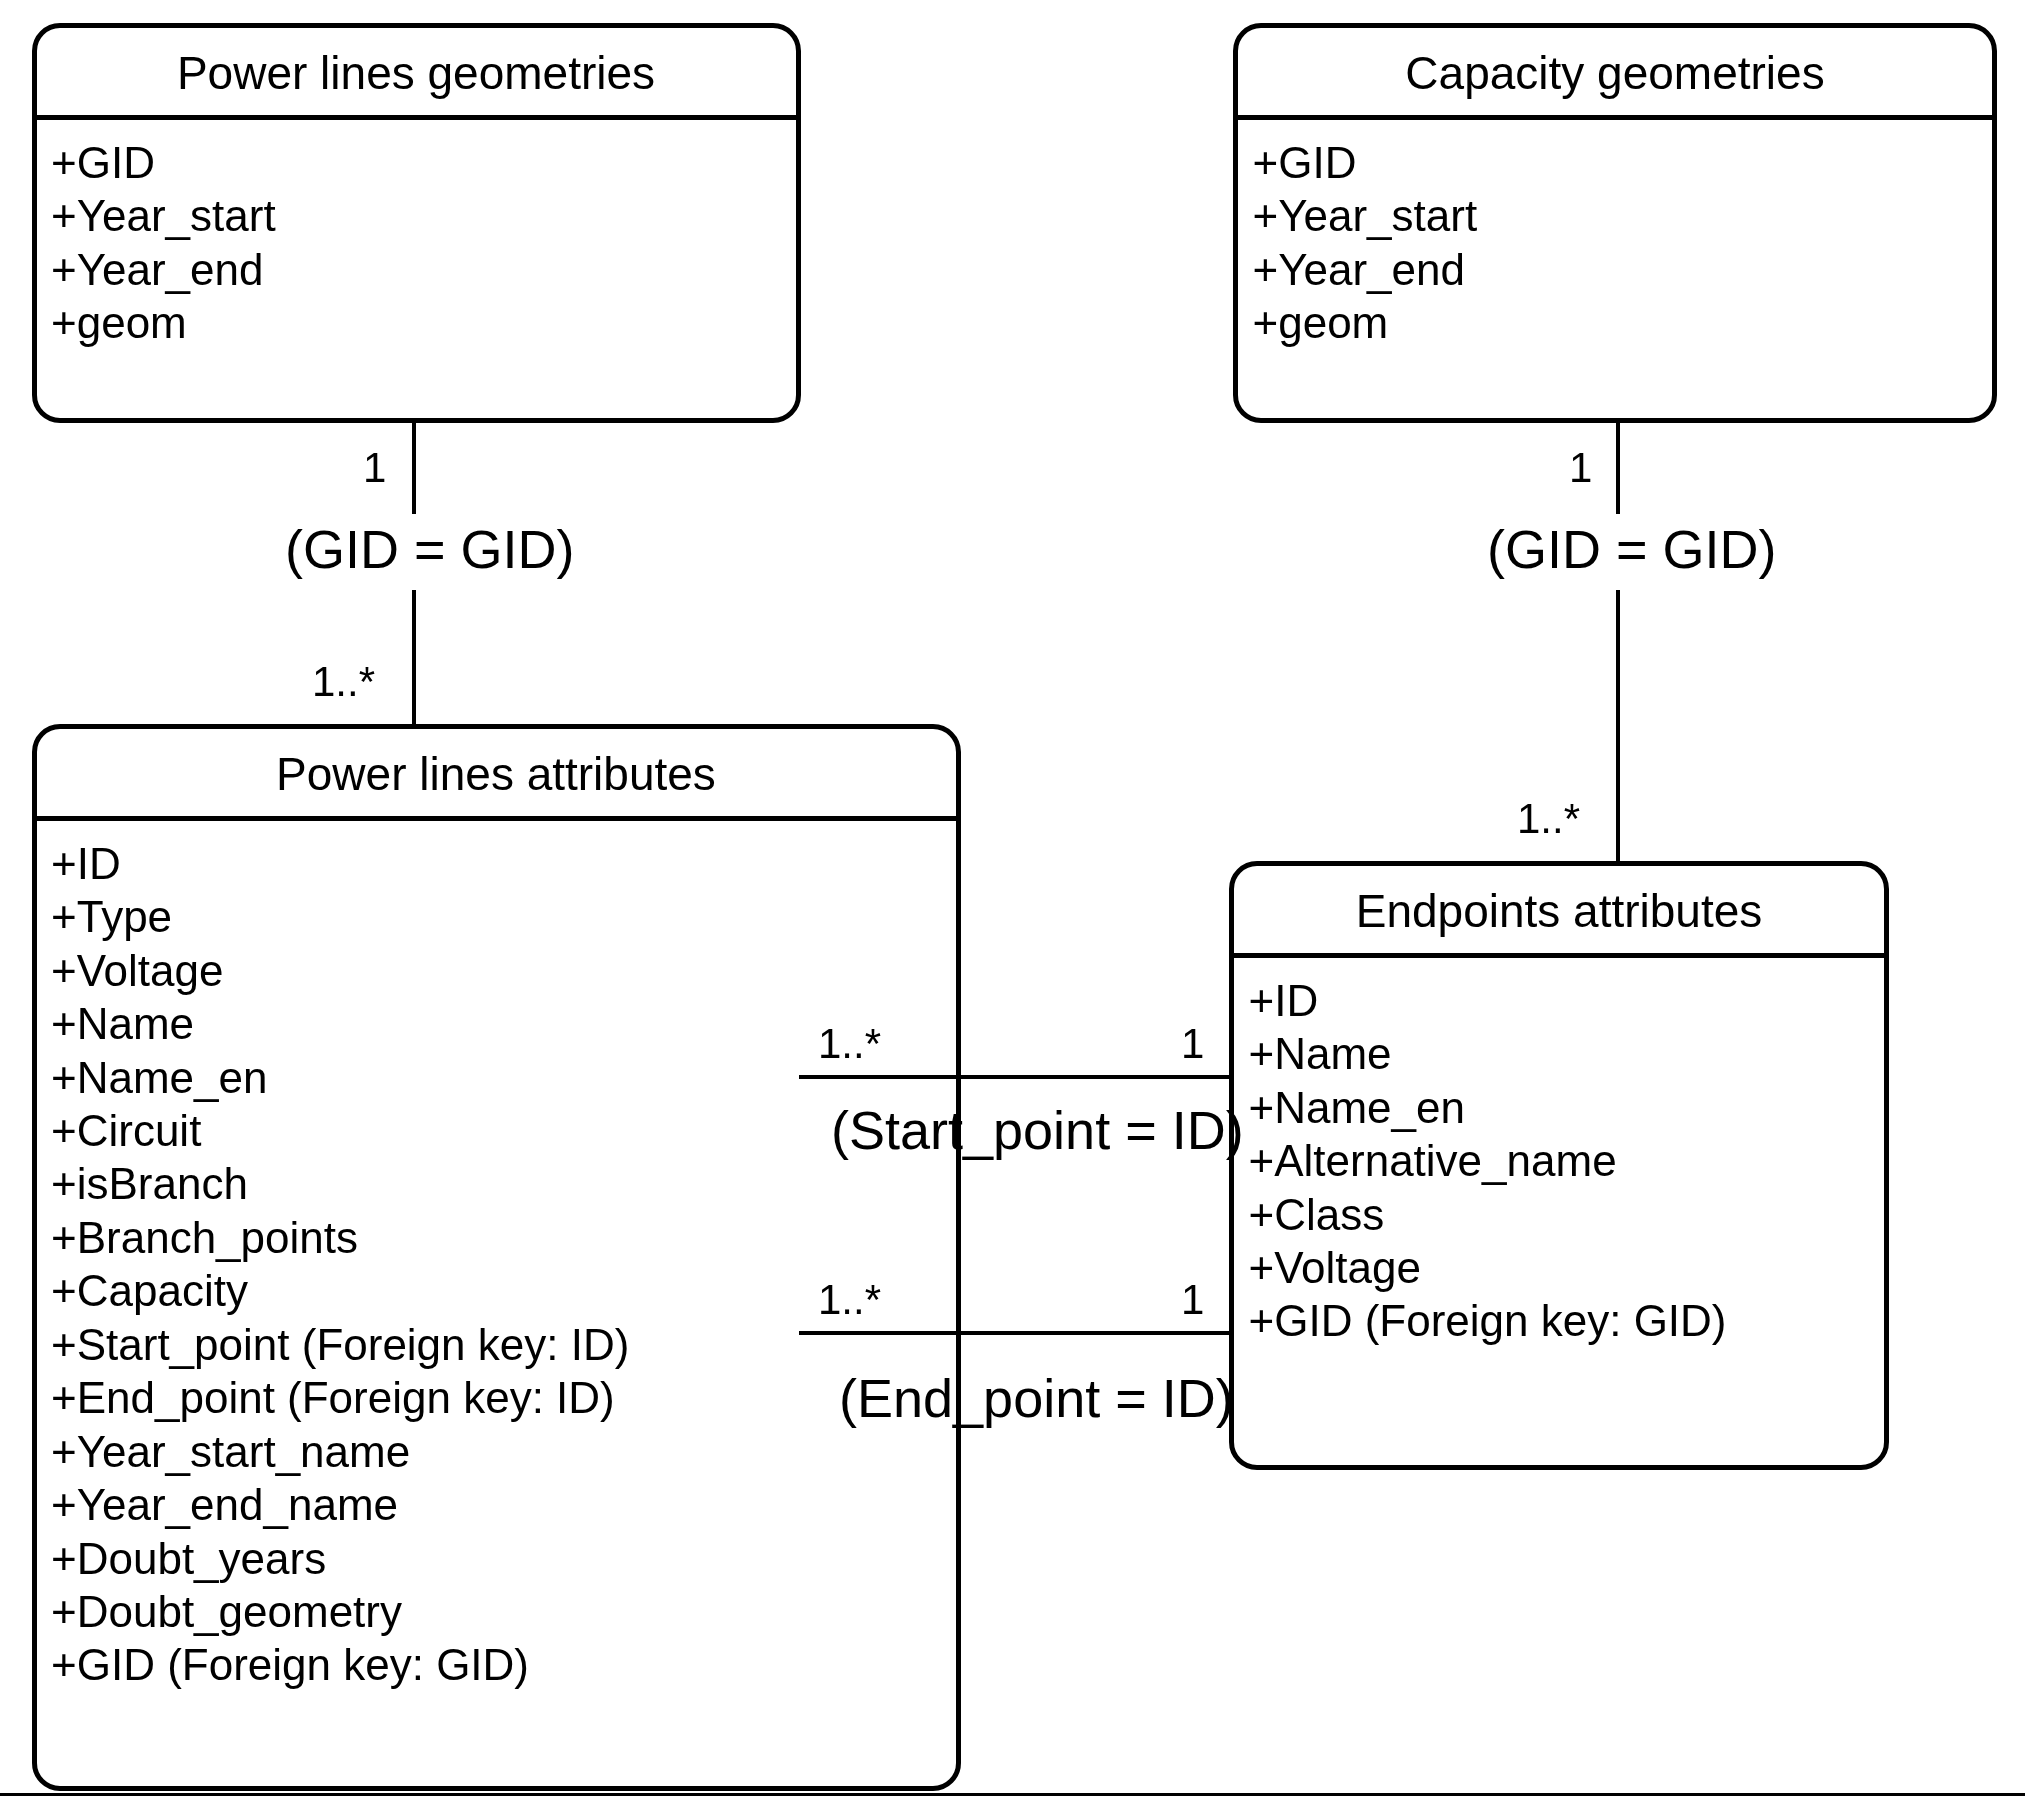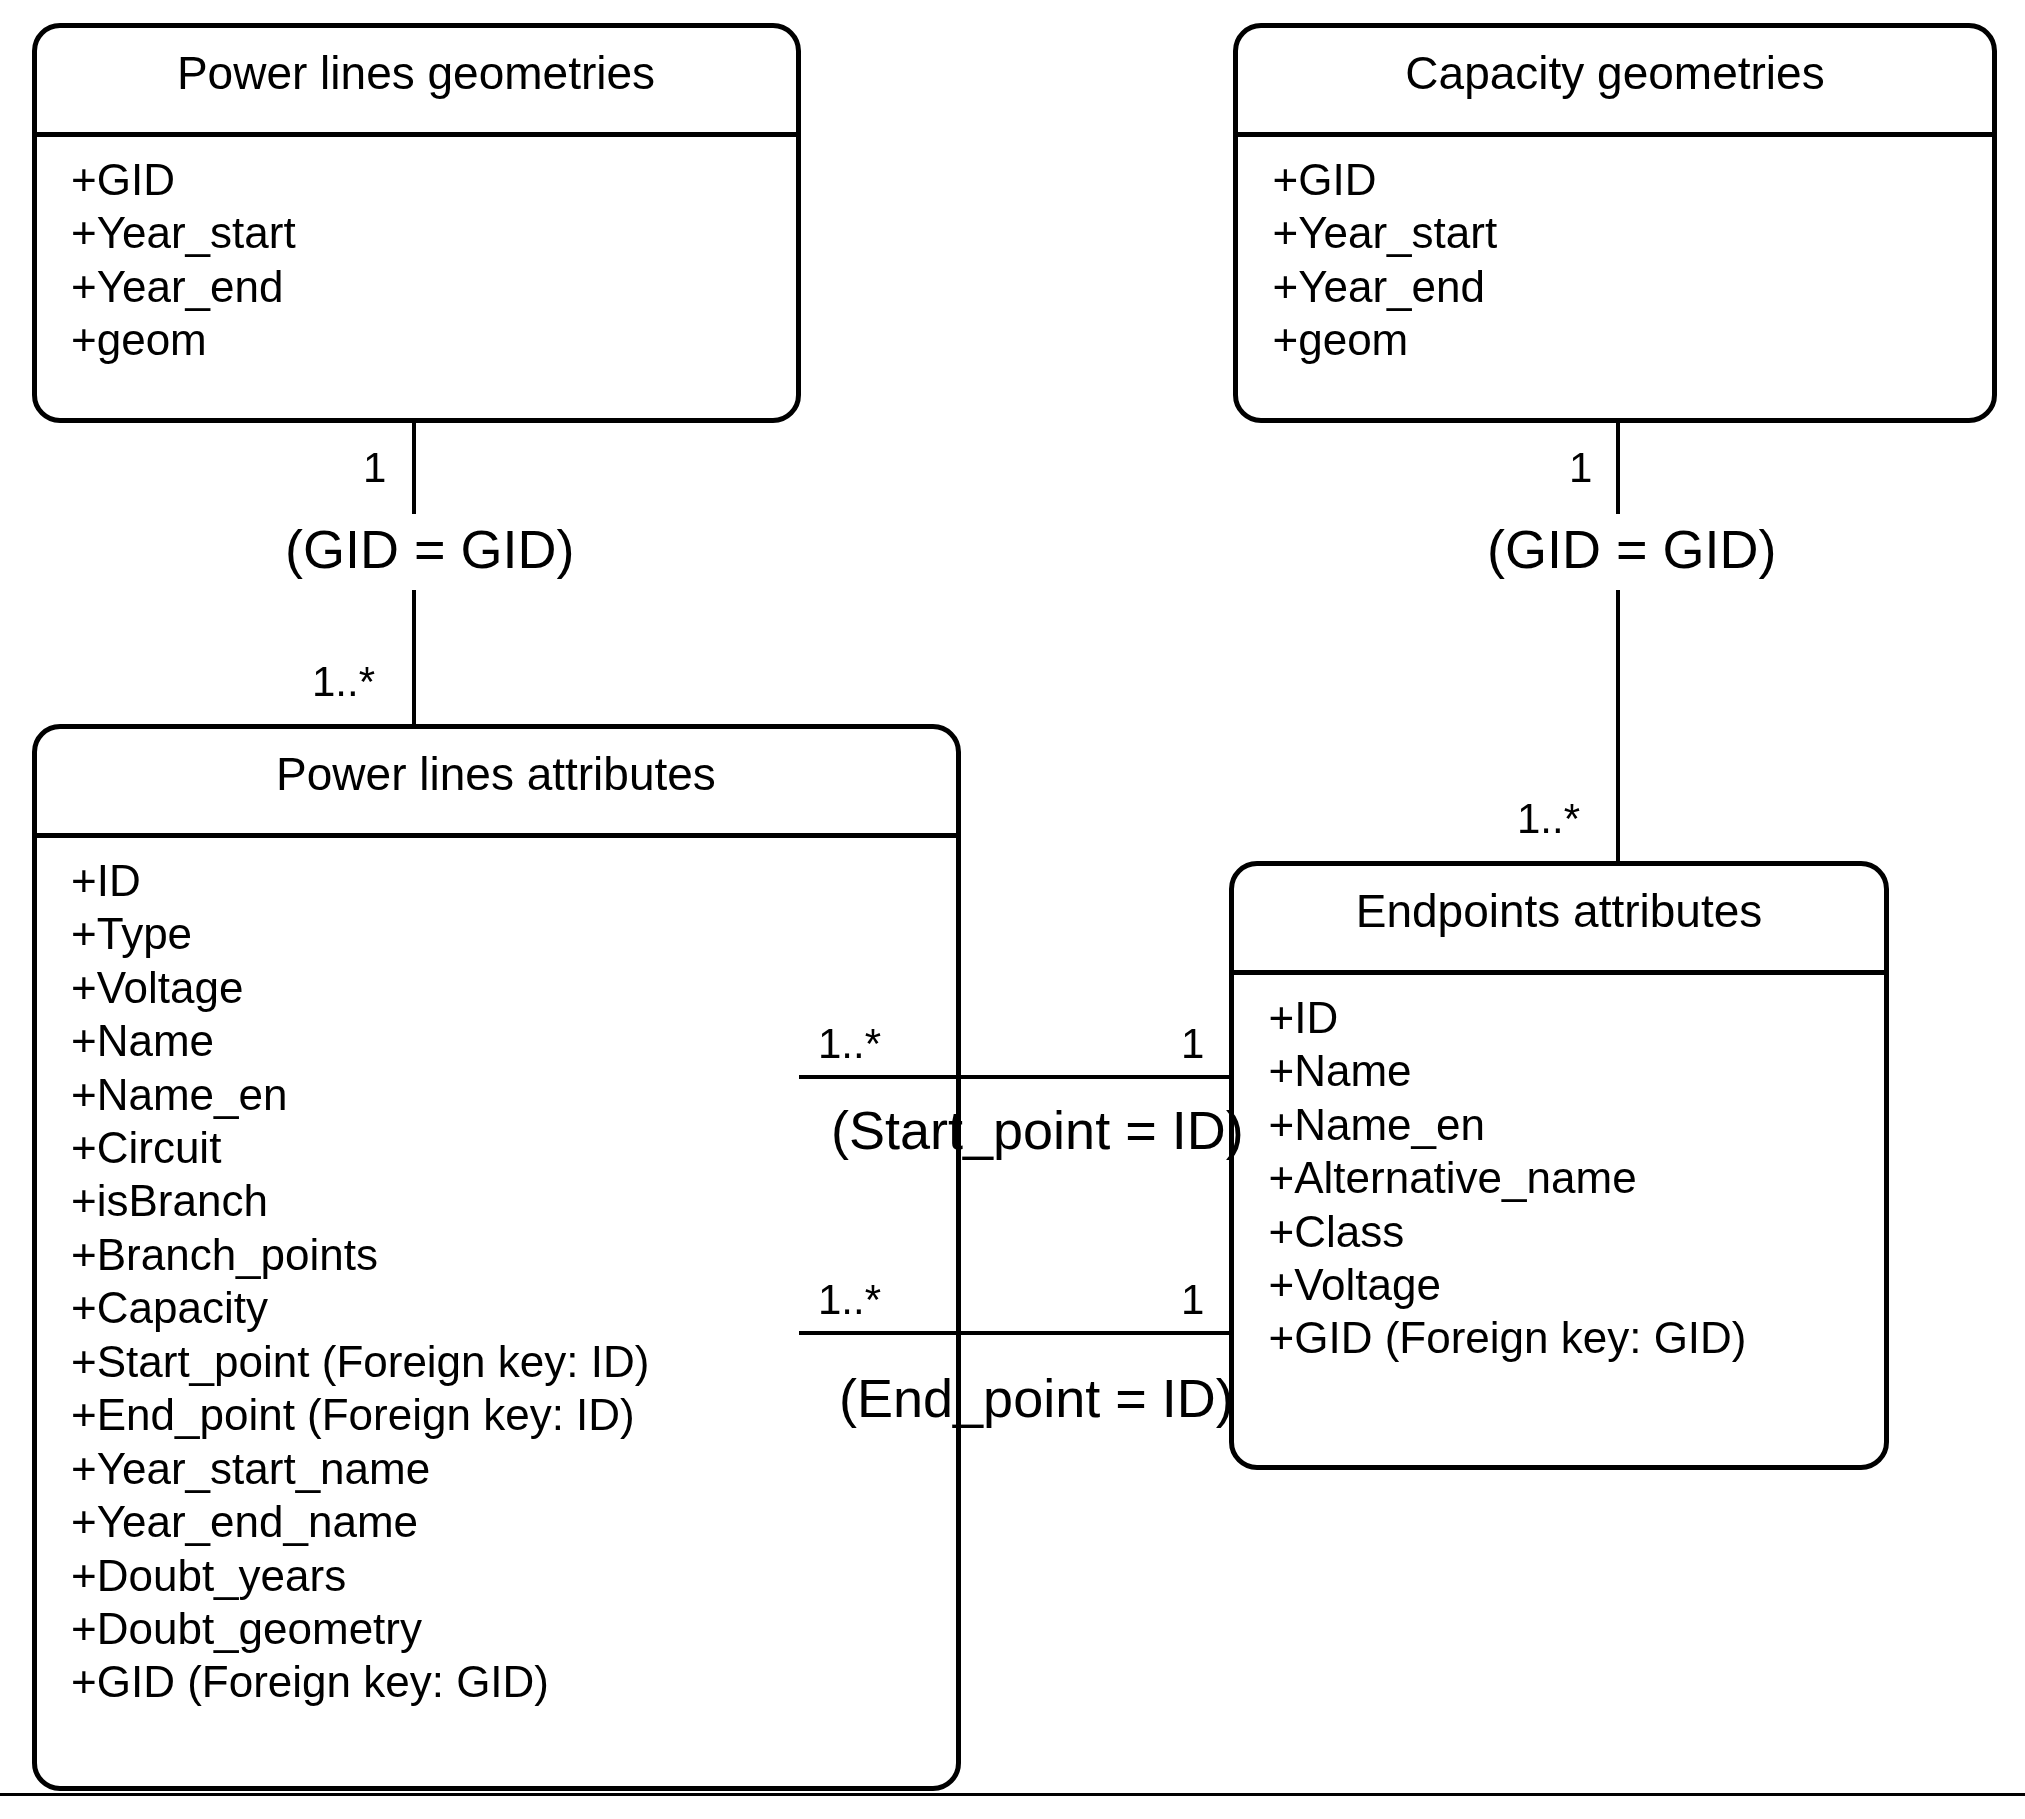--- a/index.html
+++ b/index.html
@@ -23,33 +23,32 @@
     border:5.5px solid #000000;
     border-radius:28px;
   }
   .uml-title{
     box-sizing:border-box;
     width:100%;
     text-align:center;
     font-size:46px;
     line-height:1.0;
     padding-top:22px;
-    padding-bottom:36px;
+    padding-bottom:19px;
     border-bottom:5.5px solid #000000;
     white-space:nowrap;
   }
   .uml-attrs{
     box-sizing:border-box;
     padding:15.7px 0 15.7px 14.5px;
   }
   .uml-attr{
     font-size:44px;
     line-height:1.215;
     white-space:nowrap;
-    margin-left:20px;
   }
 
   
   #box-plg{ left:31.5px;   top:23px;   width:769px; height:400px; }
   #box-epg{ left:1233px; top:23px;   width:764px; height:400px; }
   #box-pla{ left:31.5px;   top:724px; width:929px; height:1067px;}
   #box-epa{ left:1229px; top:861px; width:660px; height:609px;}
 
   
   .vline{

